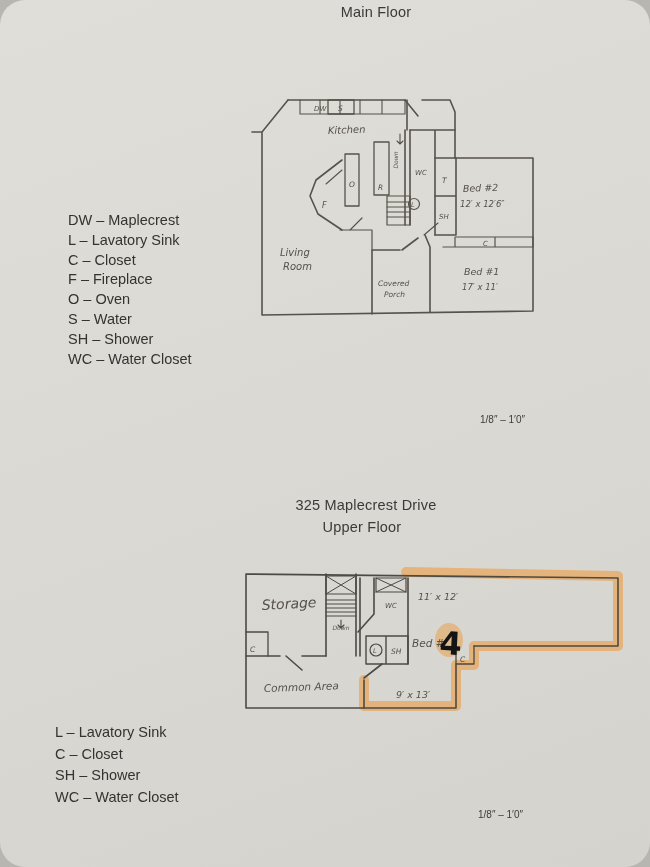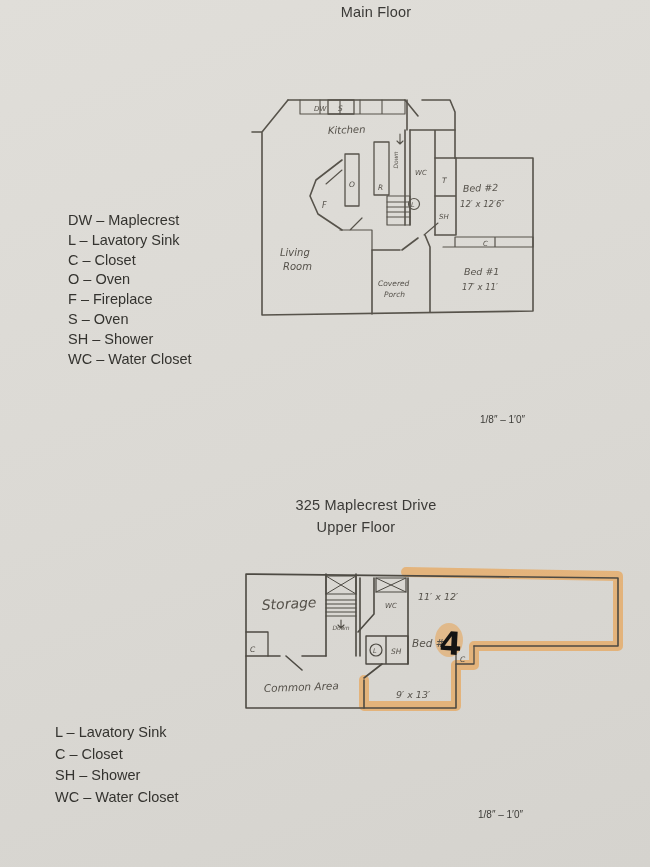--- a/index.html
+++ b/index.html
@@ -3,20 +3,21 @@
 <meta charset="utf-8">
 <style>
   html,body{margin:0;padding:0;background:#b8b6b1;}
   .page{
     position:relative;
     width:650px;height:867px;
     overflow:hidden;
     background:linear-gradient(160deg,#e0ded9 0%,#dbd9d4 50%,#d5d3ce 100%);
     font-family:"Liberation Sans",sans-serif;
     color:#3a3936;
+    border-radius:25px;
   }
   .title{
     position:absolute;
     font-size:14.5px;
     color:#3b3a37;
     letter-spacing:.2px;
     text-align:center;
   }
   .legend{
     position:absolute;
@@ -111,31 +112,31 @@
     <text x="30" y="164" font-size="10">Living</text>
     <text x="33" y="178" font-size="10">Room</text>
     <text x="128" y="194" font-size="7.5">Covered</text>
     <text x="134" y="205" font-size="7.5">Porch</text>
   </svg>
 
   <div class="legend" style="left:68px;top:211px;">
     <div class="item">DW – Maplecrest</div>
     <div class="item">L – Lavatory Sink</div>
     <div class="item">C – Closet</div>
+    <div class="item">F – Fireplace</div>
     <div class="item">O – Oven</div>
-    <div class="item">F – Fireplace</div>
-    <div class="item">S – Oven</div>
+    <div class="item">S – Water</div>
     <div class="item">SH – Shower</div>
     <div class="item">WC – Water Closet</div>
   </div>
 
   <div class="scale" style="left:480px;top:414px;">1/8″ – 1′0″</div>
 
   <div class="title" style="left:286px;top:497px;width:160px;">325 Maplecrest Drive</div>
-  <div class="title" style="left:276px;top:519px;width:160px;">Upper Floor</div>
+  <div class="title" style="left:282px;top:519px;width:160px;">Upper Floor</div>
 
   <svg style="left:238px;top:568px;" width="392" height="156" viewBox="0 0 392 156">
 
     <g>
       <path d="M168,4 L380,8 L380,78 L236,78 L236,97 L218,97 L218,138 L126,138 L126,112" stroke="#ec9735" stroke-width="10" opacity="0.55" fill="none" stroke-linecap="round" stroke-linejoin="round"></path>
       <ellipse cx="211" cy="72" rx="14" ry="17" fill="#ec9735" opacity="0.45"></ellipse>
     </g>
 
     <g stroke="#4d4a43" stroke-width="1.6" fill="none" stroke-linecap="round" stroke-linejoin="round">
 

